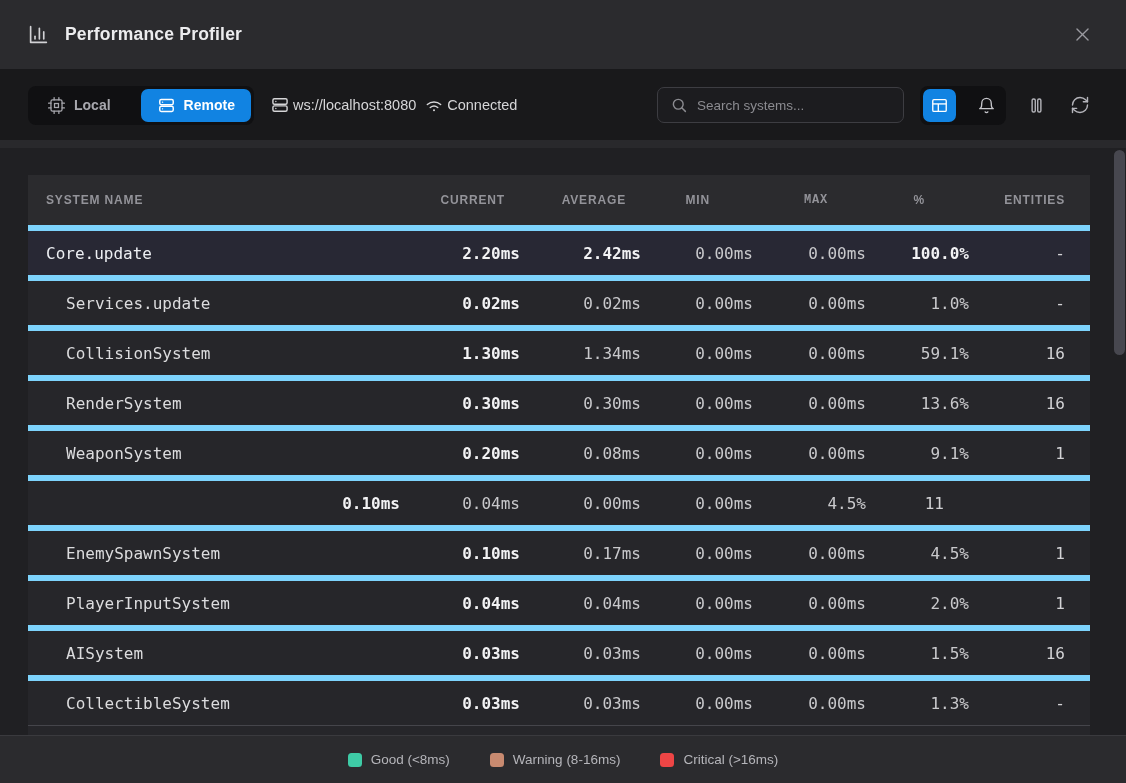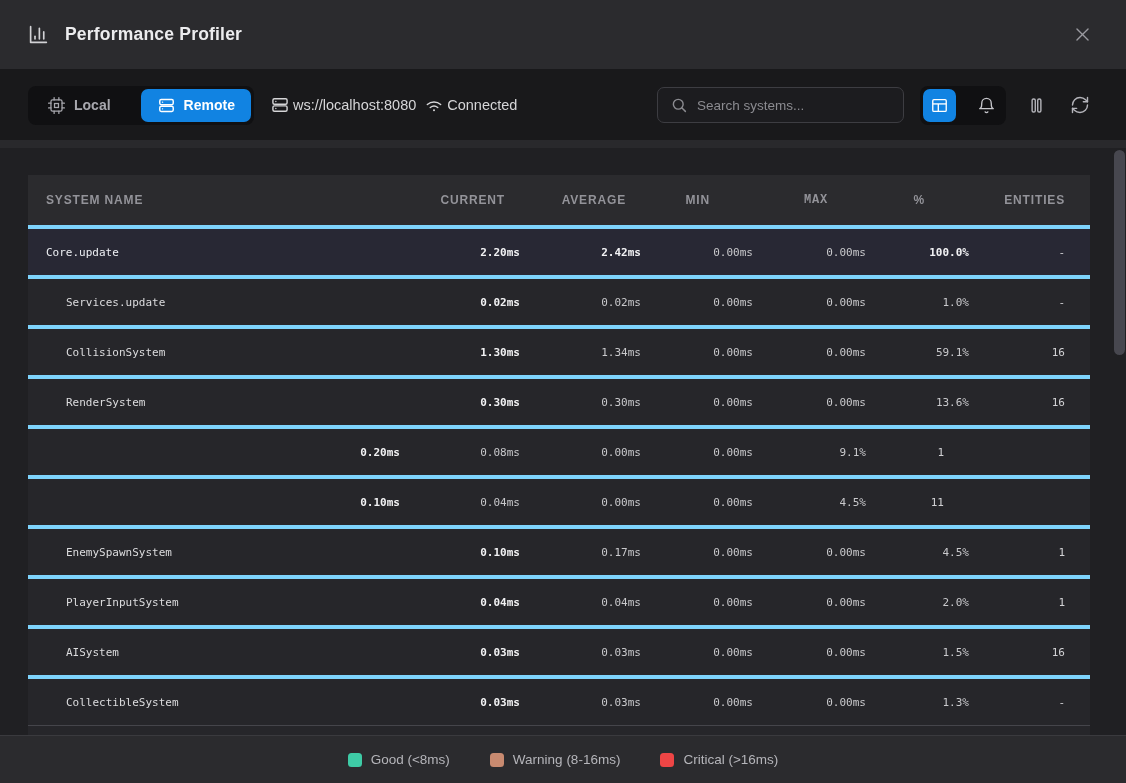--- a/index.html
+++ b/index.html
@@ -77,22 +77,22 @@
   }
   .cell.name { padding-left:18px; }
   .cell.v { text-align:right; }
   .thead .v.h-cur { padding-right:15px; }
   .thead .v.h-avg { padding-right:15px; }
   .thead .v.h-min { padding-right:43px; }
   .thead .v.h-max { padding-right:38px;font-family:Liberation Mono, monospace; }
   .thead .v.h-pct { padding-right:44px; }
   .thead .v.h-ent { padding-right:25px; }
 
-  .trow { background:#26262a; border-top:4px solid #7dd3fc; cursor:default;
-          font-family:"DejaVu Sans Mono", monospace; font-size:11px; }
+  .trow { background:#26262a; border-top:6px solid #7dd3fc; cursor:default;
+          font-family:"DejaVu Sans Mono", monospace; font-size:16px; }
   .trow .nm { color:#dcdcde; }
   .trow.child .cell.name { padding-left:38px; }
   .trow .cell.v { color:#c9c9cc; }
   .trow .cell.ent { padding-right:25px; color:#d2d2d5; }
   .trow .cell.cur { font-weight:bold; color:#f2f2f4; }
   .trow.root { background:#282834; }
   .trow.root .nm { color:#edeff3; }
   .trow.root .cell.avg, .trow.root .cell.pct { font-weight:bold; color:#f2f2f4; }
   .trow-partial { height:10px; border-top:1px solid #45454b; background:#26262a; width:1062px; }
 
@@ -287,20 +287,21 @@
         <div class="cell name"><span class="nm">RenderSystem</span></div>
         <div class="cell v cur">0.30ms</div>
         <div class="cell v avg">0.30ms</div>
         <div class="cell v min">0.00ms</div>
         <div class="cell v max">0.00ms</div>
         <div class="cell v pct">13.6%</div>
         <div class="cell v ent">16</div>
       </div>
 
       <div class="trow child">
+        <div class="cell name"><span class="nm">WeaponSystem</span></div>
         <div class="cell v cur">0.20ms</div>
         <div class="cell v avg">0.08ms</div>
         <div class="cell v min">0.00ms</div>
         <div class="cell v max">0.00ms</div>
         <div class="cell v pct">9.1%</div>
         <div class="cell v ent">1</div>
       </div>
 
       <div class="trow child">
         <div class="cell v cur">0.10ms</div>

